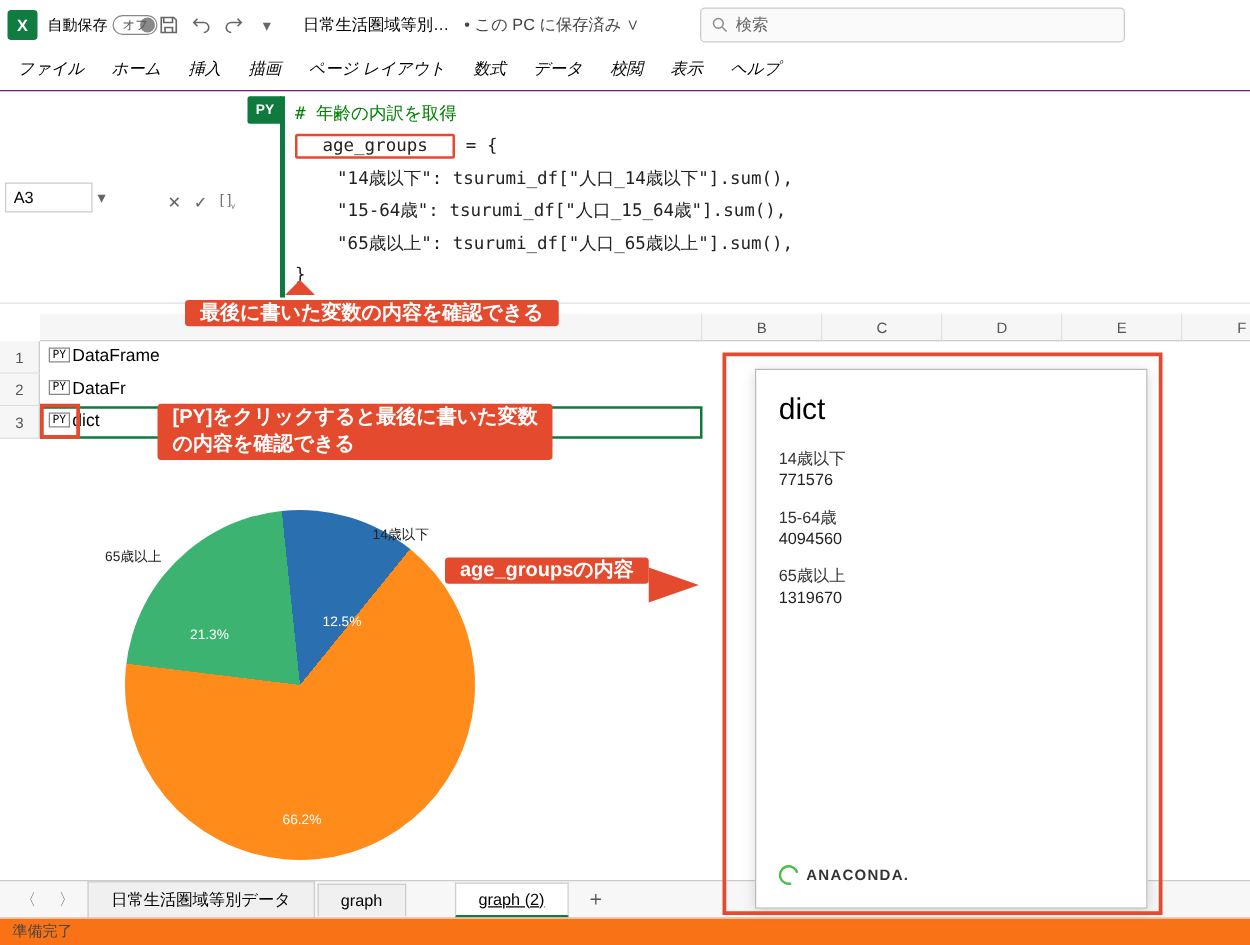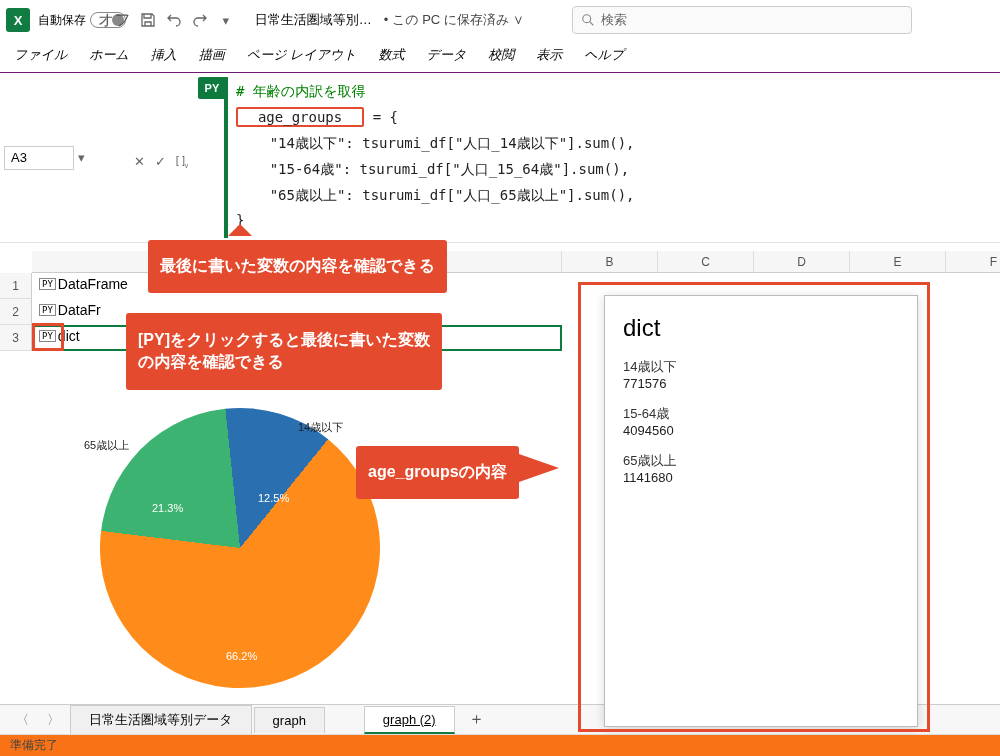--- a/index.html
+++ b/index.html
@@ -30,21 +30,21 @@
   }
   .autosave { display: flex; align-items: center; gap: 4px; font-size: 12px; }
   .toggle {
     width: 36px; height: 16px; border: 1px solid #888; border-radius: 10px;
     position: relative; background: #fff;
   }
   .toggle::after {
     content: ""; position: absolute; right: 1px; top: 1px;
     width: 12px; height: 12px; background: #888; border-radius: 50%;
   }
-  .toggle-label { font-size: 16px; color: #555; margin-left: -32px; z-index: 1; pointer-events: none; }
+  .toggle-label { font-size: 10px; color: #555; margin-left: -32px; z-index: 1; pointer-events: none; }
   .qat-icon { width: 18px; height: 18px; color: #666; display: flex; align-items: center; justify-content: center; cursor: pointer; }
   .filename { font-size: 13px; margin-left: 12px; }
   .saved-status { font-size: 13px; color: #444; margin-left: 4px; }
   .search-box {
     margin-left: 40px;
     flex: 0 0 340px;
     height: 28px;
     border: 1px solid #ccc;
     border-radius: 4px;
     display: flex; align-items: center;
@@ -121,21 +121,21 @@
     bottom: 4px;
     background: #0e7a3e;
   }
   
   .callout {
     position: absolute;
     background: #E44A2D;
     color: #fff;
     font-size: 16px;
     font-weight: bold;
-    padding: 16px 12px;
+    padding: 0 12px;
     border-radius: 3px;
     z-index: 20;
   }
   .callout.pointer-up::before {
     content: "";
     position: absolute;
     left: 80px; top: -16px;
     border: 12px solid transparent;
     border-bottom-color: #E44A2D;
     border-top: none;
@@ -423,21 +423,21 @@
     </div>
     <div class="cell" style="left:2px; top:52px;">
       <span class="py-cell-badge">PY</span>
       <span>dict</span>
     </div>
   </div>
   <div class="cell-a3-sel"></div>
   <div class="red-box" style="left:32px; top:72px; width:32px; height:28px;"></div>
 </div>
 
-<div class="callout" style="left:126px; top:313px; line-height:1.4">
+<div class="callout" style="left:126px; top:323px; line-height:1.4">
   <div>[PY]をクリックすると最後に書いた変数</div>
   <div>の内容を確認できる</div>
 </div>
 
 <div class="chart">
   <div class="pie"></div>
   <div class="pie-label" style="left:238px; top:42px;">14歳以下</div>
   <div class="pie-label" style="left:24px; top:60px;">65歳以上</div>
   <div class="pie-pct" style="left:198px; top:114px;">12.5%</div>
   <div class="pie-pct" style="left:166px; top:272px;">66.2%</div>
@@ -453,21 +453,25 @@
   <div class="dict-row">
     <div class="dict-key">14歳以下</div>
     <div class="dict-val">771576</div>
   </div>
   <div class="dict-row">
     <div class="dict-key">15-64歳</div>
     <div class="dict-val">4094560</div>
   </div>
   <div class="dict-row">
     <div class="dict-key">65歳以上</div>
-    <div class="dict-val">1141680</div>
+    <div class="dict-val">1319670</div>
+  </div>
+  <div class="anaconda">
+    <div class="anaconda-ring"></div>
+    <span>ANACONDA.</span>
   </div>
 </div>
 <div class="red-box" style="left:578px; top:282px; width:352px; height:450px;"></div>
 
 <div class="sheet-tabs">
   <span class="tab-nav">〈</span>
   <span class="tab-nav">〉</span>
   <div class="sheet-tab">日常生活圏域等別データ</div>
   <div class="sheet-tab">graph</div>
   <div class="sheet-tab active">graph (2)</div>

